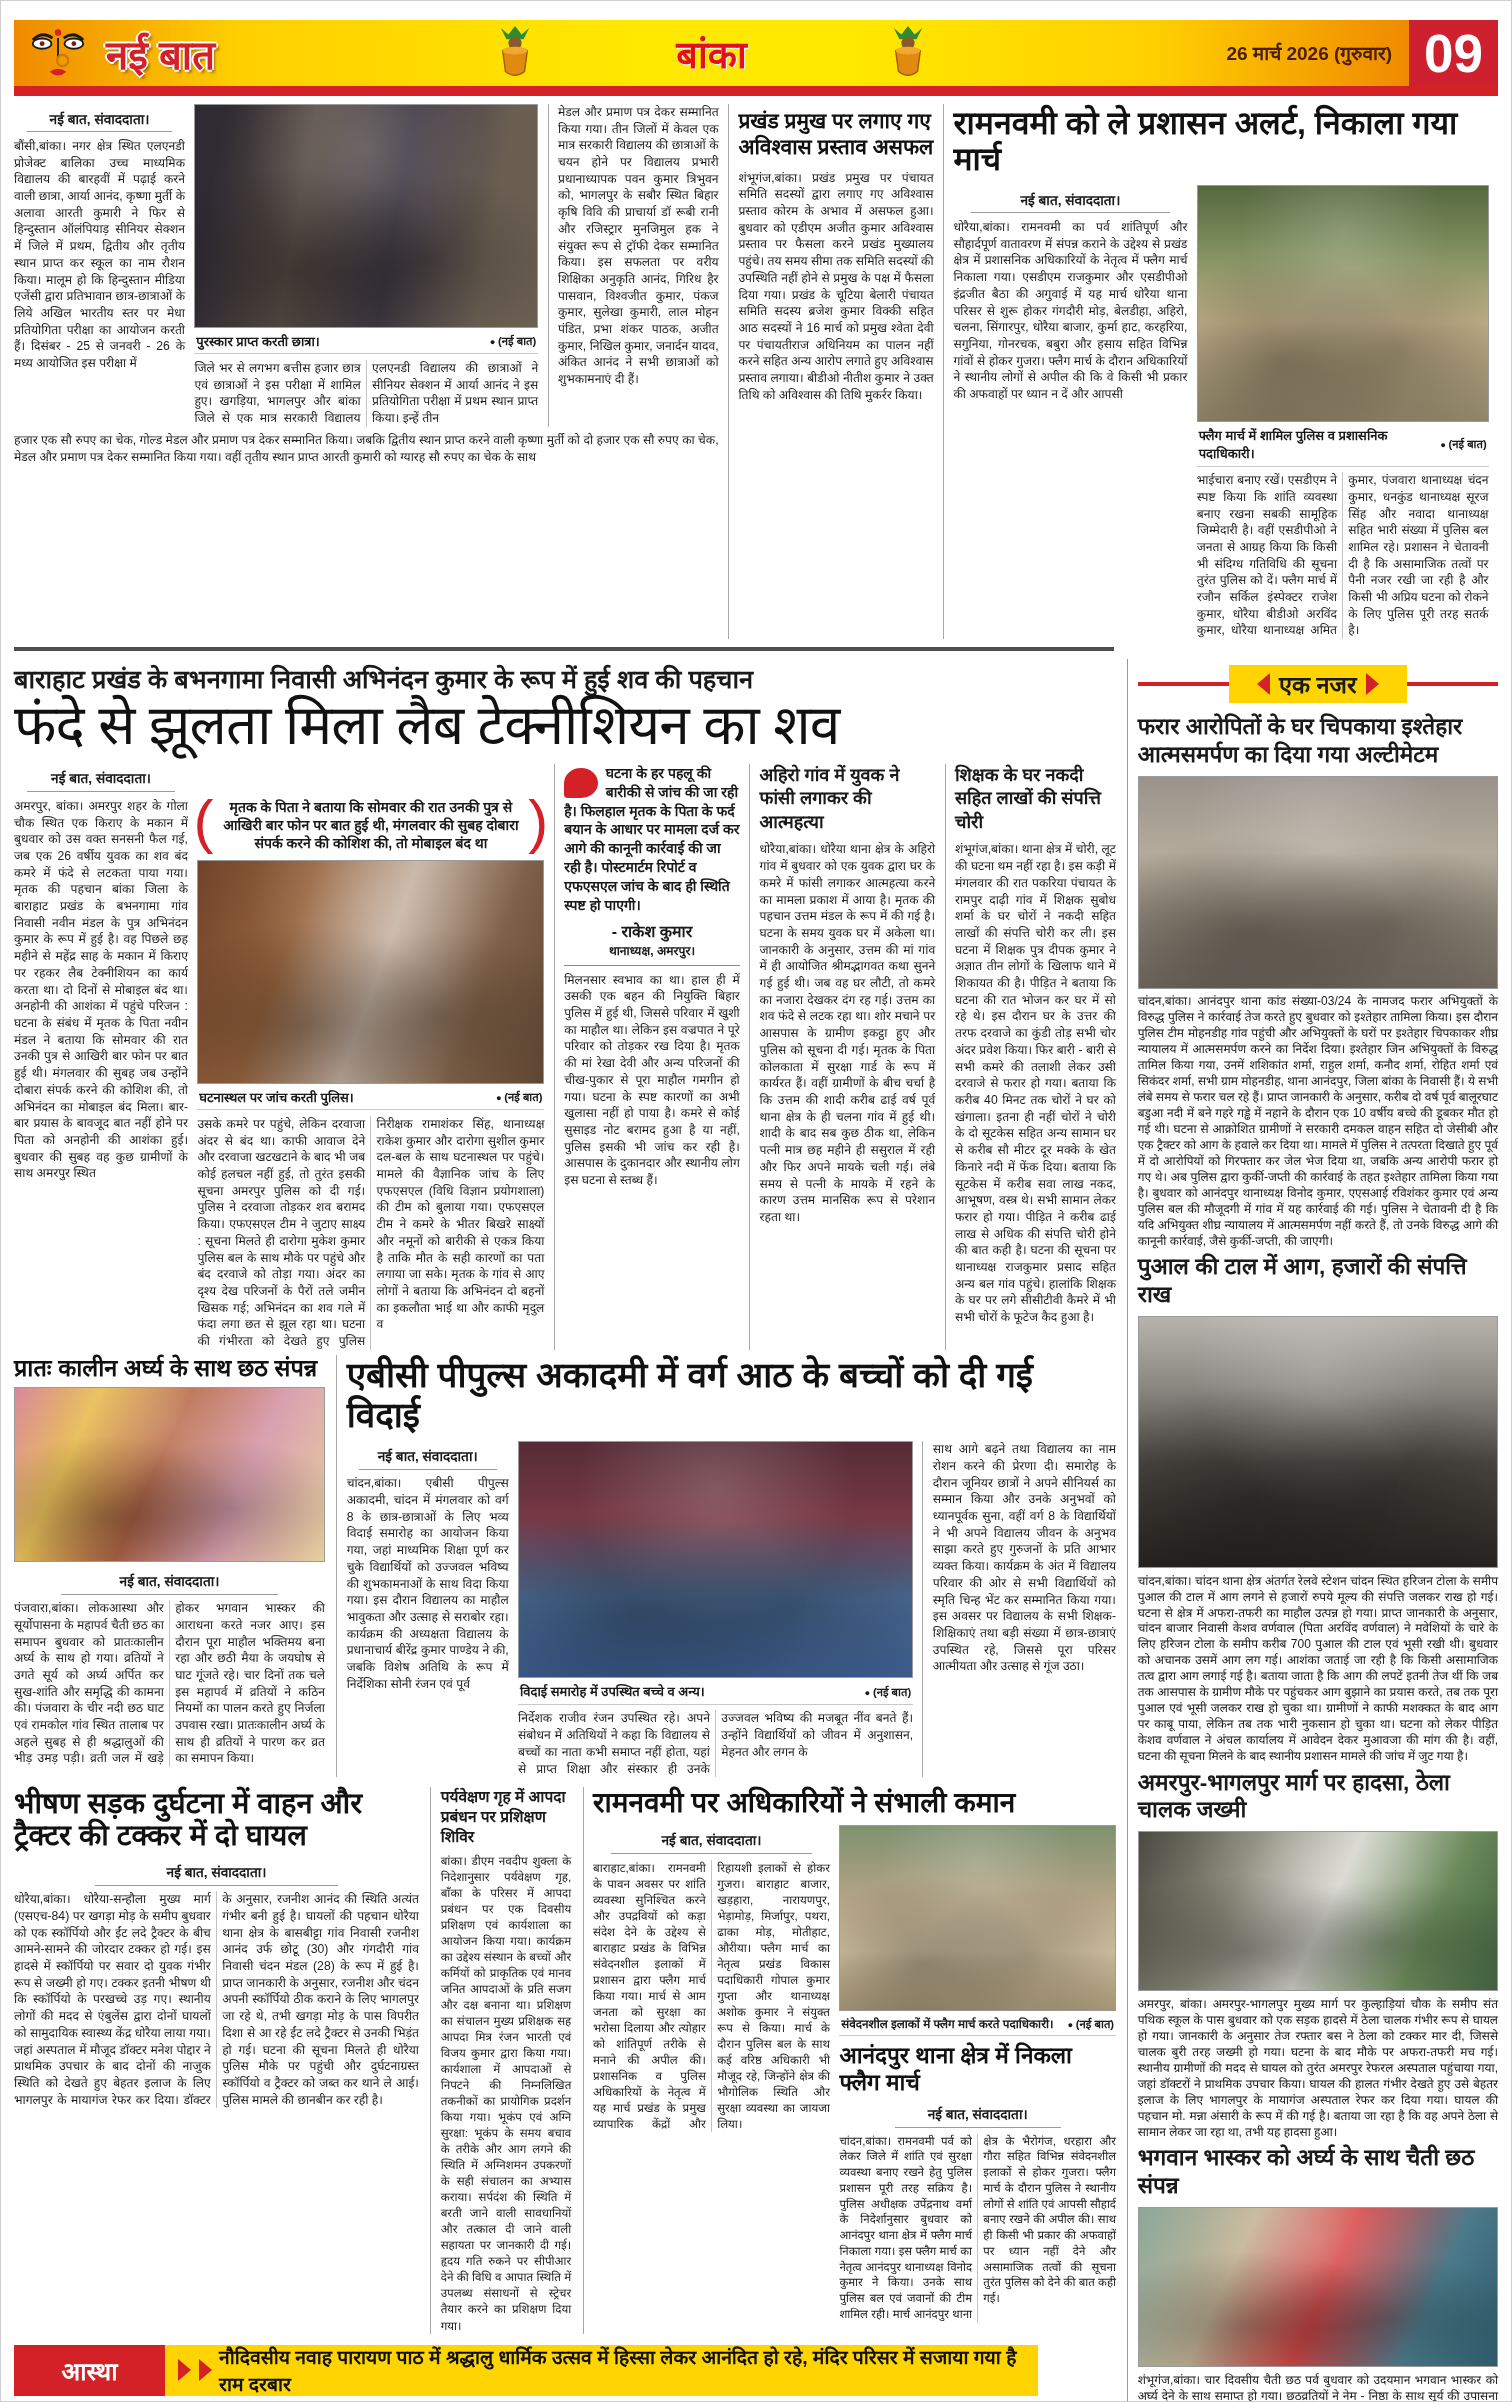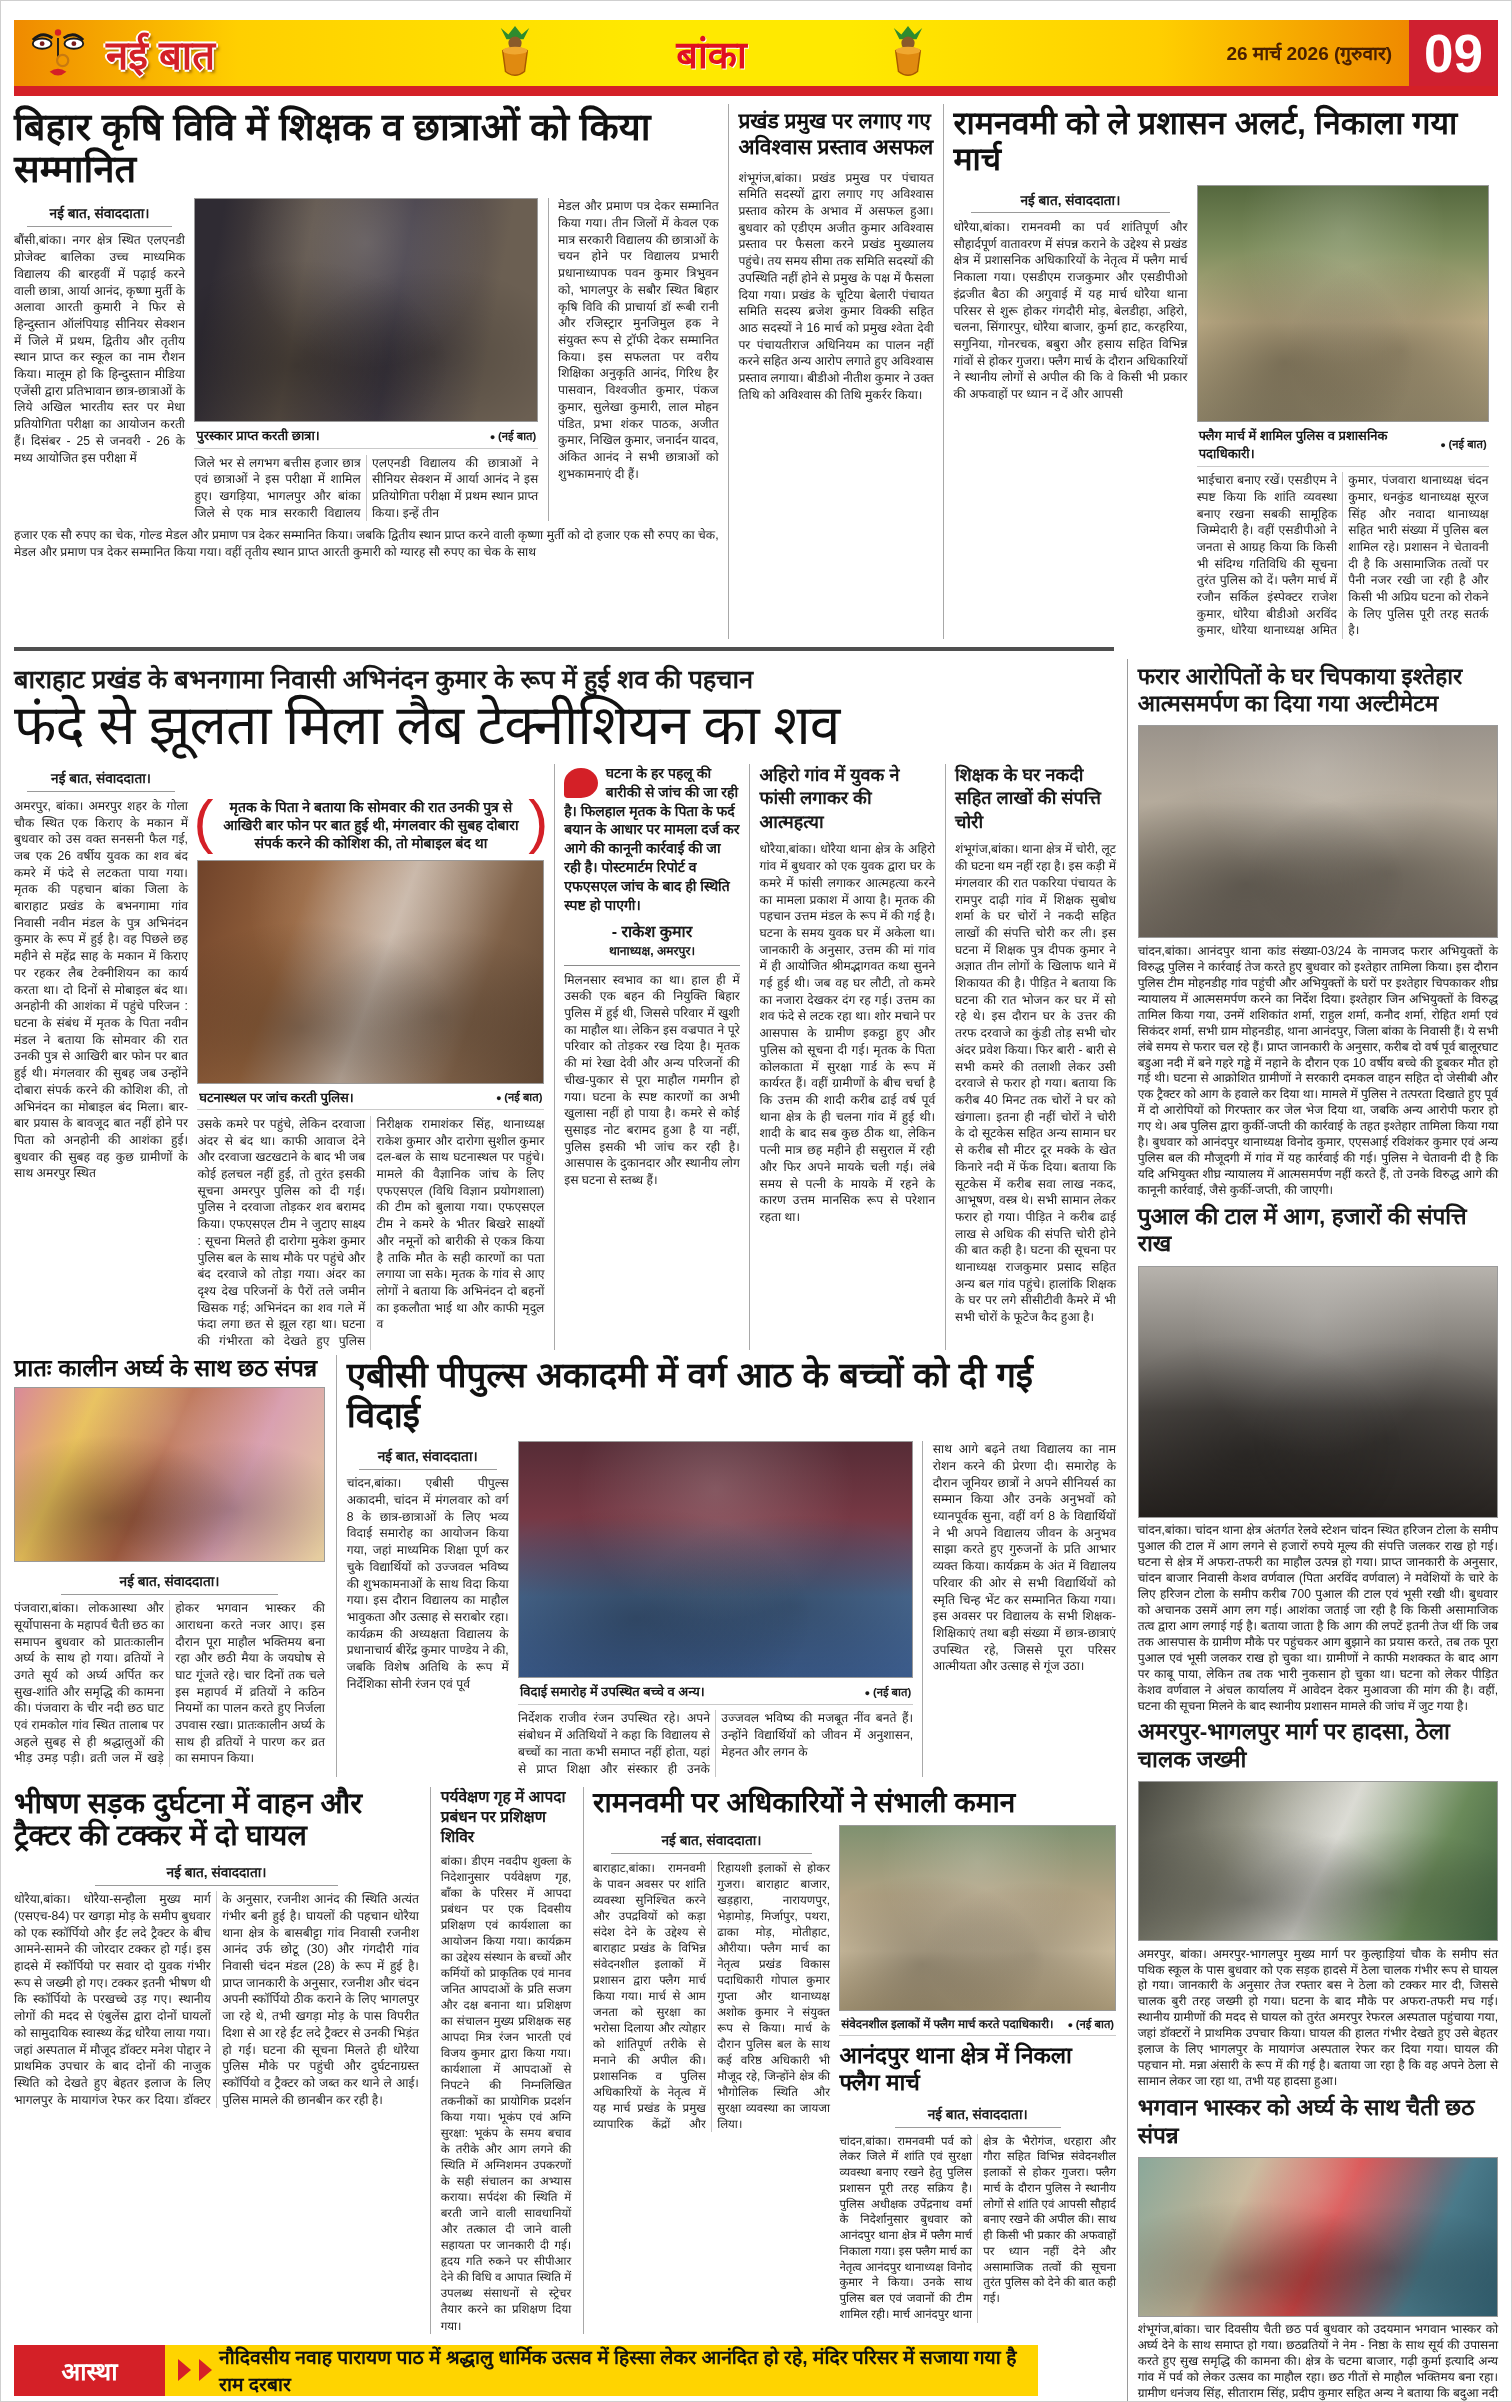--- a/index.html
+++ b/index.html
@@ -147,21 +147,20 @@
       </div>
       <div class="mast-date">26 मार्च 2026 (गुरुवार)</div>
     </div>
     <div class="pageno">09</div>
   </div>
   <div class="redstripe"></div>
 
   <div class="top-row">
 
     <div>
-      <h1 class="hl award-hl">बिहार कृषि विवि में शिक्षक व छात्राओं को किया सम्मानित</h1>
       <div class="award-grid">
         <div>
           <div class="byline">नई बात, संवाददाता।</div>
           <div class="body-txt">बौंसी,बांका। नगर क्षेत्र स्थित एलएनडी प्रोजेक्ट बालिका उच्च माध्यमिक विद्यालय की बारहवीं में पढ़ाई करने वाली छात्रा, आर्या आनंद, कृष्णा मुर्ती के अलावा आरती कुमारी ने फिर से हिन्दुस्तान ऑलंपियाड़ सीनियर सेक्शन में जिले में प्रथम, द्वितीय और तृतीय स्थान प्राप्त कर स्कूल का नाम रौशन किया। मालूम हो कि हिन्दुस्तान मीडिया एजेंसी द्वारा प्रतिभावान छात्र-छात्राओं के लिये अखिल भारतीय स्तर पर मेधा प्रतियोगिता परीक्षा का आयोजन करती हैं। दिसंबर - 25 से जनवरी - 26 के मध्य आयोजित इस परीक्षा में</div>
         </div>
         <figure style="margin:0">
           <div class="ph ph-award"></div>
           <figcaption class="caption-row">
             <span class="caption">पुरस्कार प्राप्त करती छात्रा।</span>
             <span class="credit">(नई बात)</span>
@@ -334,20 +333,27 @@
         </div>
       </div>
 
       <div>
         <h1 class="hl madhu-hl">मधुसूदन मंदिर में नवाह पारायण पाठ के सातवें दिन उमड़ी श्रद्धालुओं की भीड़</h1>
 
       </div>
     </div>
 
     <div class="rail">
+      <div class="eknajar">
+        <div class="eknajar-label">
+          <span class="tri l"></span>
+          <span>एक नजर</span>
+          <span class="tri r"></span>
+        </div>
+      </div>
 
       <div>
         <h2 class="rail-hl">फरार आरोपितों के घर चिपकाया इश्तेहार आत्मसमर्पण का दिया गया अल्टीमेटम</h2>
         <div class="ph ph-ishtehar"></div>
         <div class="rail-txt" style="margin-top:5.6px">चांदन,बांका। आनंदपुर थाना कांड संख्या-03/24 के नामजद फरार अभियुक्तों के विरुद्ध पुलिस ने कार्रवाई तेज करते हुए बुधवार को इश्तेहार तामिला किया। इस दौरान पुलिस टीम मोहनडीह गांव पहुंची और अभियुक्तों के घरों पर इश्तेहार चिपकाकर शीघ्र न्यायालय में आत्मसमर्पण करने का निर्देश दिया। इश्तेहार जिन अभियुक्तों के विरुद्ध तामिल किया गया, उनमें शशिकांत शर्मा, राहुल शर्मा, कनौद शर्मा, रोहित शर्मा एवं सिकंदर शर्मा, सभी ग्राम मोहनडीह, थाना आनंदपुर, जिला बांका के निवासी हैं। ये सभी लंबे समय से फरार चल रहे हैं। प्राप्त जानकारी के अनुसार, करीब दो वर्ष पूर्व बालूरघाट बडुआ नदी में बने गहरे गड्ढे में नहाने के दौरान एक 10 वर्षीय बच्चे की डूबकर मौत हो गई थी। घटना से आक्रोशित ग्रामीणों ने सरकारी दमकल वाहन सहित दो जेसीबी और एक ट्रैक्टर को आग के हवाले कर दिया था। मामले में पुलिस ने तत्परता दिखाते हुए पूर्व में दो आरोपियों को गिरफ्तार कर जेल भेज दिया था, जबकि अन्य आरोपी फरार हो गए थे। अब पुलिस द्वारा कुर्की-जप्ती की कार्रवाई के तहत इश्तेहार तामिला किया गया है। बुधवार को आनंदपुर थानाध्यक्ष विनोद कुमार, एएसआई रविशंकर कुमार एवं अन्य पुलिस बल की मौजूदगी में गांव में यह कार्रवाई की गई। पुलिस ने चेतावनी दी है कि यदि अभियुक्त शीघ्र न्यायालय में आत्मसमर्पण नहीं करते हैं, तो उनके विरुद्ध आगे की कानूनी कार्रवाई, जैसे कुर्की-जप्ती, की जाएगी।</div>
       </div>
 
       <div>
         <h2 class="rail-hl">पुआल की टाल में आग, हजारों की संपत्ति राख</h2>
         <div class="ph ph-fire"></div>

